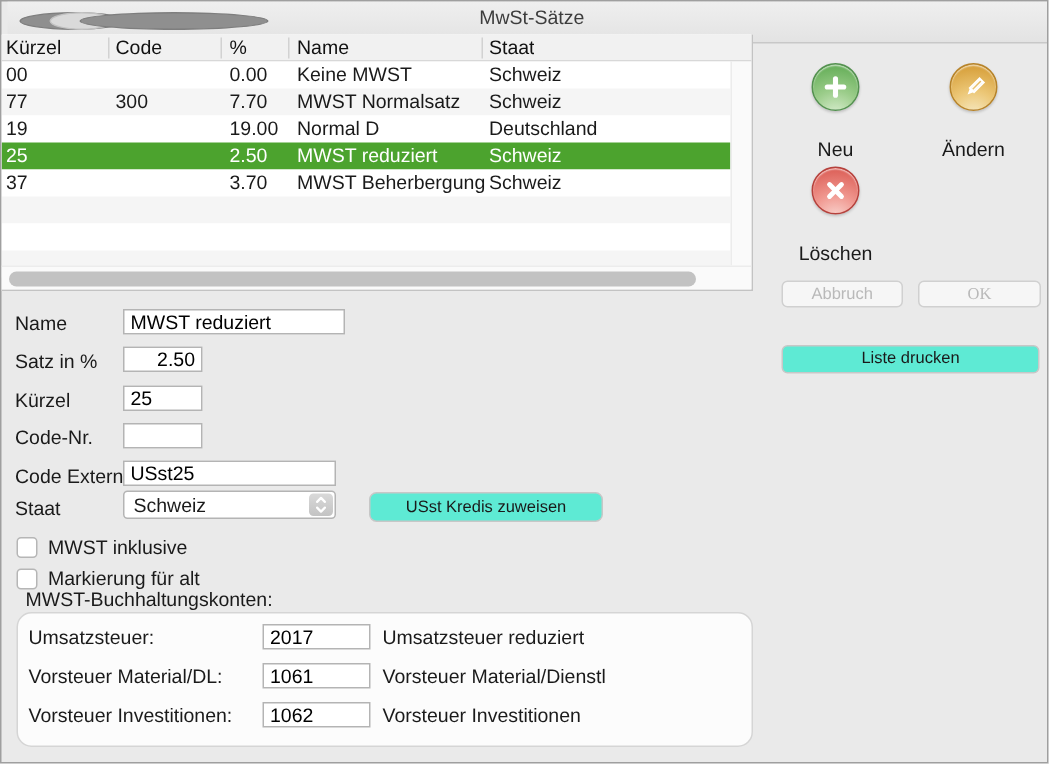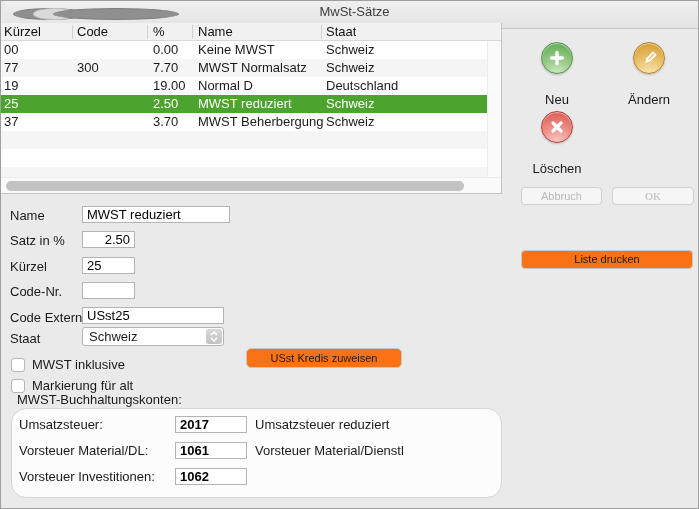--- a/index.html
+++ b/index.html
@@ -46,21 +46,21 @@
     background:radial-gradient(circle at 50% 115%, #ddf0d4 0%, #9ccd8b 45%, #5aa84e 100%);}
   .cbtn.orange{left:632px;top:41px;border:1px solid #b6832a;
     background:radial-gradient(circle at 50% 115%, #f7ecc8 0%, #ecc777 45%, #d2962c 100%);}
   .cbtn.red{left:540px;top:110px;border:1px solid #b5413c;
     background:radial-gradient(circle at 50% 115%, #fadbd6 0%, #f0978f 45%, #d8544c 100%);}
   .clabel{position:absolute;transform:translateX(-50%);font-size:13px;color:#1a1a1a;white-space:nowrap;}
   
   .btn{position:absolute;border:1px solid #d0d0d0;border-radius:4px;background:#f6f6f6;
     font-size:11px;text-align:center;color:#1a1a1a;}
   .btn.disabled{color:#b9b9b9;}
-  .btn.white{background:#f97316;border-color:#c7c7c7;margin-top:20px;}
+  .btn.white{background:#5eead4;border-color:#c7c7c7;}
   #btn-abbruch{left:520px;top:186px;width:81px;height:18px;line-height:16px;}
   #btn-ok{left:611px;top:186px;width:82px;height:18px;line-height:16px;font-family:Liberation Serif, serif;}
   #btn-liste{left:520px;top:229px;width:172px;height:19px;line-height:17px;}
   #btn-kredis{left:245px;top:327px;width:156px;height:20px;line-height:18px;border-radius:5px;}
   
   .flabel{position:absolute;left:9px;height:15px;line-height:15px;white-space:nowrap;}
   .field{position:absolute;border:1px solid #b4b4b4;background:#fff;height:17px;
     font-family:inherit;font-size:13px;padding:0 4px;color:#000;border-radius:0;}
   #f-name{left:81px;top:205px;width:148px;}
   #f-satz{left:81px;top:230px;width:53px;text-align:right;}
@@ -69,25 +69,25 @@
   #f-codeext{left:81px;top:306px;width:142px;}
   .dropdown{position:absolute;left:81px;top:326px;width:142px;height:19px;background:#fff;
     border:1px solid #b4b4b4;border-radius:3px;line-height:17px;padding-left:6px;}
   .stepper{position:absolute;right:1px;top:1px;width:16px;height:15px;border-radius:3px;
     background:linear-gradient(#d9d9d9,#c3c3c3);display:flex;align-items:center;justify-content:center;}
   .checkbox{position:absolute;left:10px;width:14px;height:14px;background:#fff;
     border:1px solid #b6b6b6;border-radius:3px;}
   .cklabel{position:absolute;left:31px;height:14px;line-height:14px;}
   
   .gbox{position:absolute;left:10px;top:407px;width:491px;height:90px;background:#fcfcfc;
-    border:1px solid #d5d5d5;border-radius:15px;}
+    border:1px solid #d5d5d5;border-radius:10px;}
   .glabel{position:absolute;left:16px;top:392px;height:14px;line-height:14px;}
   .gl{position:absolute;left:7px;height:14px;line-height:14px;white-space:nowrap;}
   .gi{position:absolute;left:163px;width:72px;height:17px;border:1px solid #b4b4b4;background:#fff;
-    font-family:inherit;font-size:13px;padding:0 4px;color:#000;font-weight:bold;}
+    font-family:inherit;font-size:13px;padding:0 4px;color:#000;}
   .gd{position:absolute;left:243px;height:14px;line-height:14px;white-space:nowrap;}
 </style>
 </head>
 <body>
 
 <div class="window">
 
   <div class="titlebar">
     <div class="tl c1"></div>
     <div class="tl c2"></div>
@@ -242,15 +242,16 @@
     <div class="gl" style="top:9px">Umsatzsteuer:</div>
     <input class="gi" style="top: 7px;" value="2017">
     <div class="gd" style="top:9px">Umsatzsteuer reduziert</div>
 
     <div class="gl" style="top:35px">Vorsteuer Material/DL:</div>
     <input class="gi" style="top: 33px;" value="1061">
     <div class="gd" style="top:35px">Vorsteuer Material/Dienstl</div>
 
     <div class="gl" style="top:61px">Vorsteuer Investitionen:</div>
     <input class="gi" style="top: 59px;" value="1062">
+    <div class="gd" style="top:61px">Vorsteuer Investitionen</div>
   </div>
 
 </div>
 
 </body></html>

